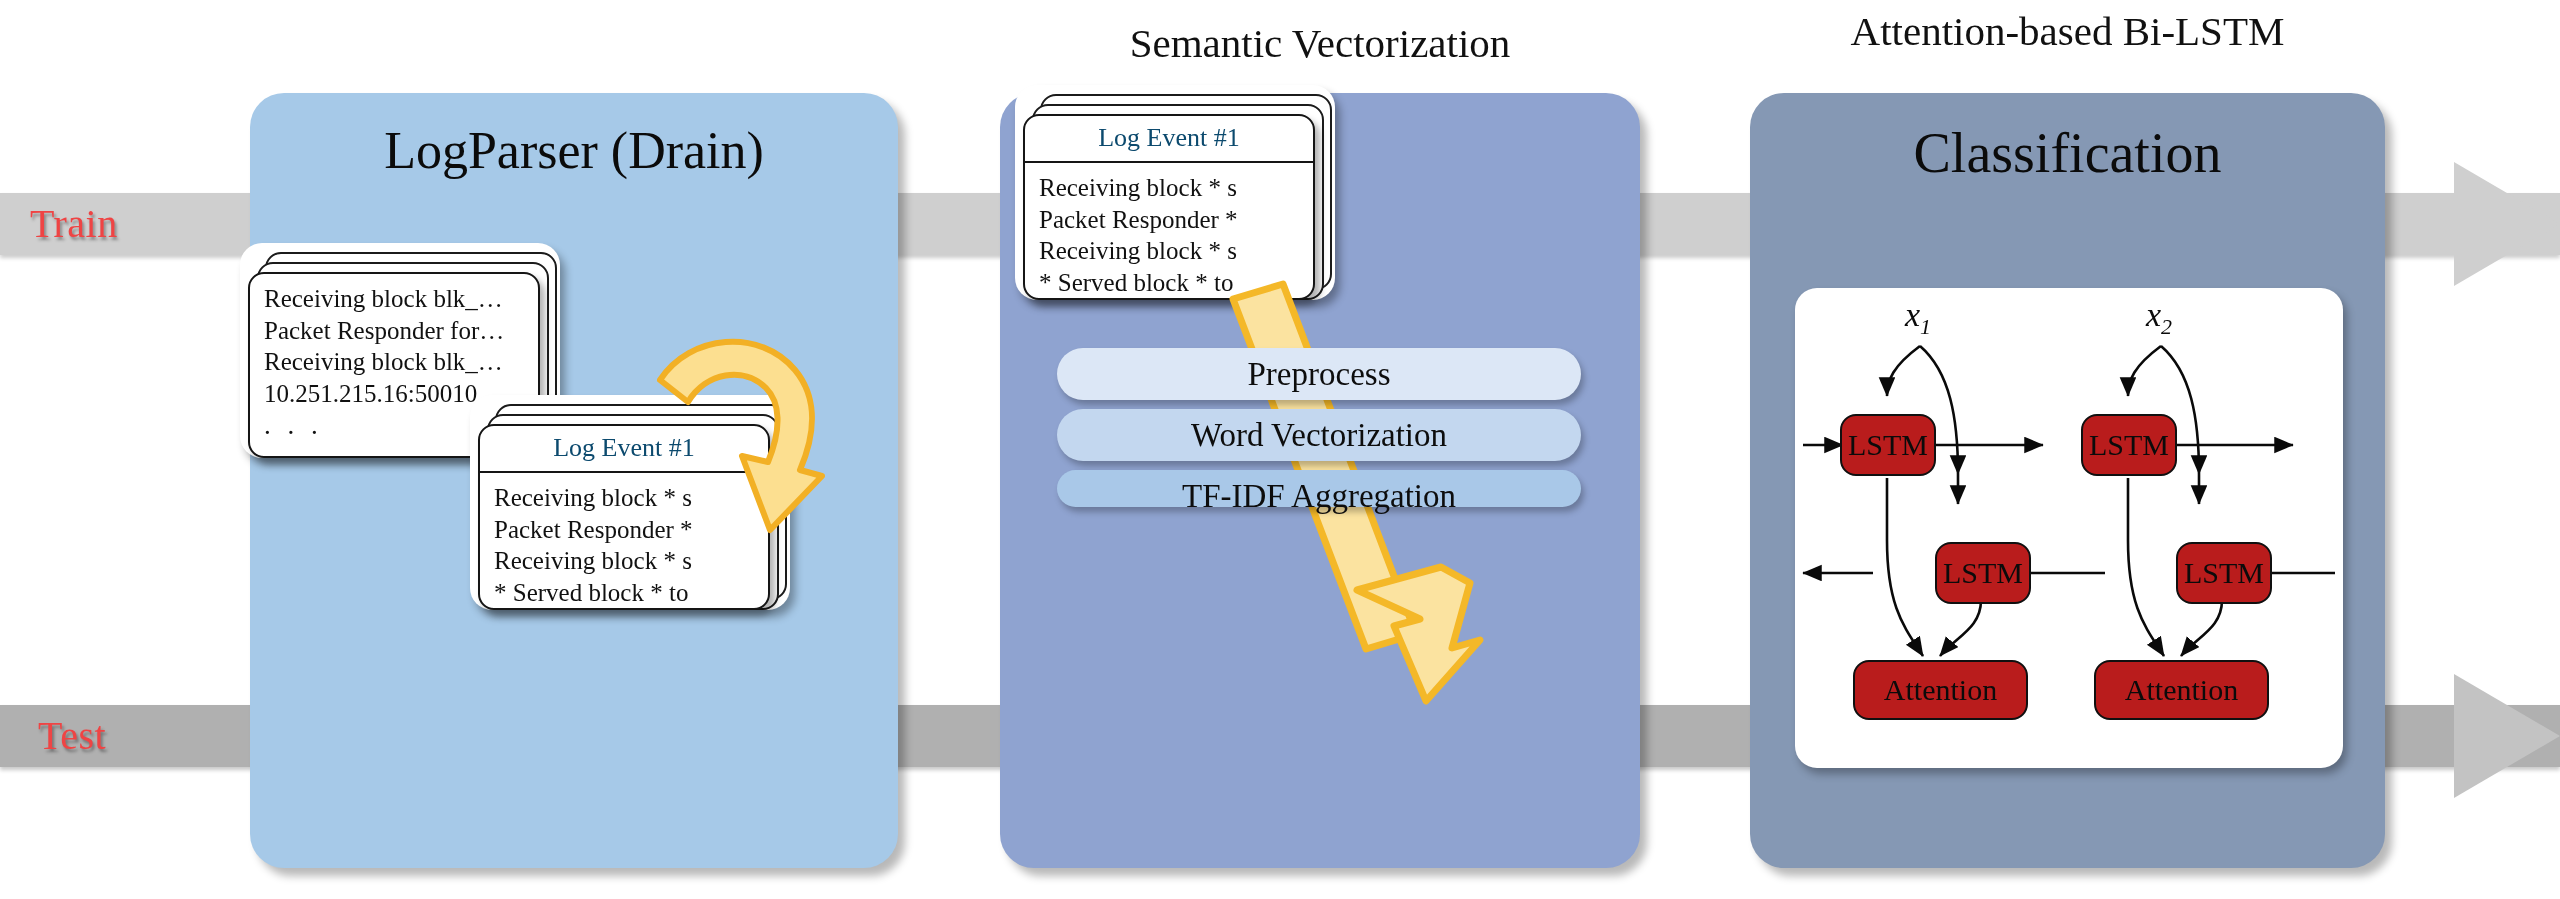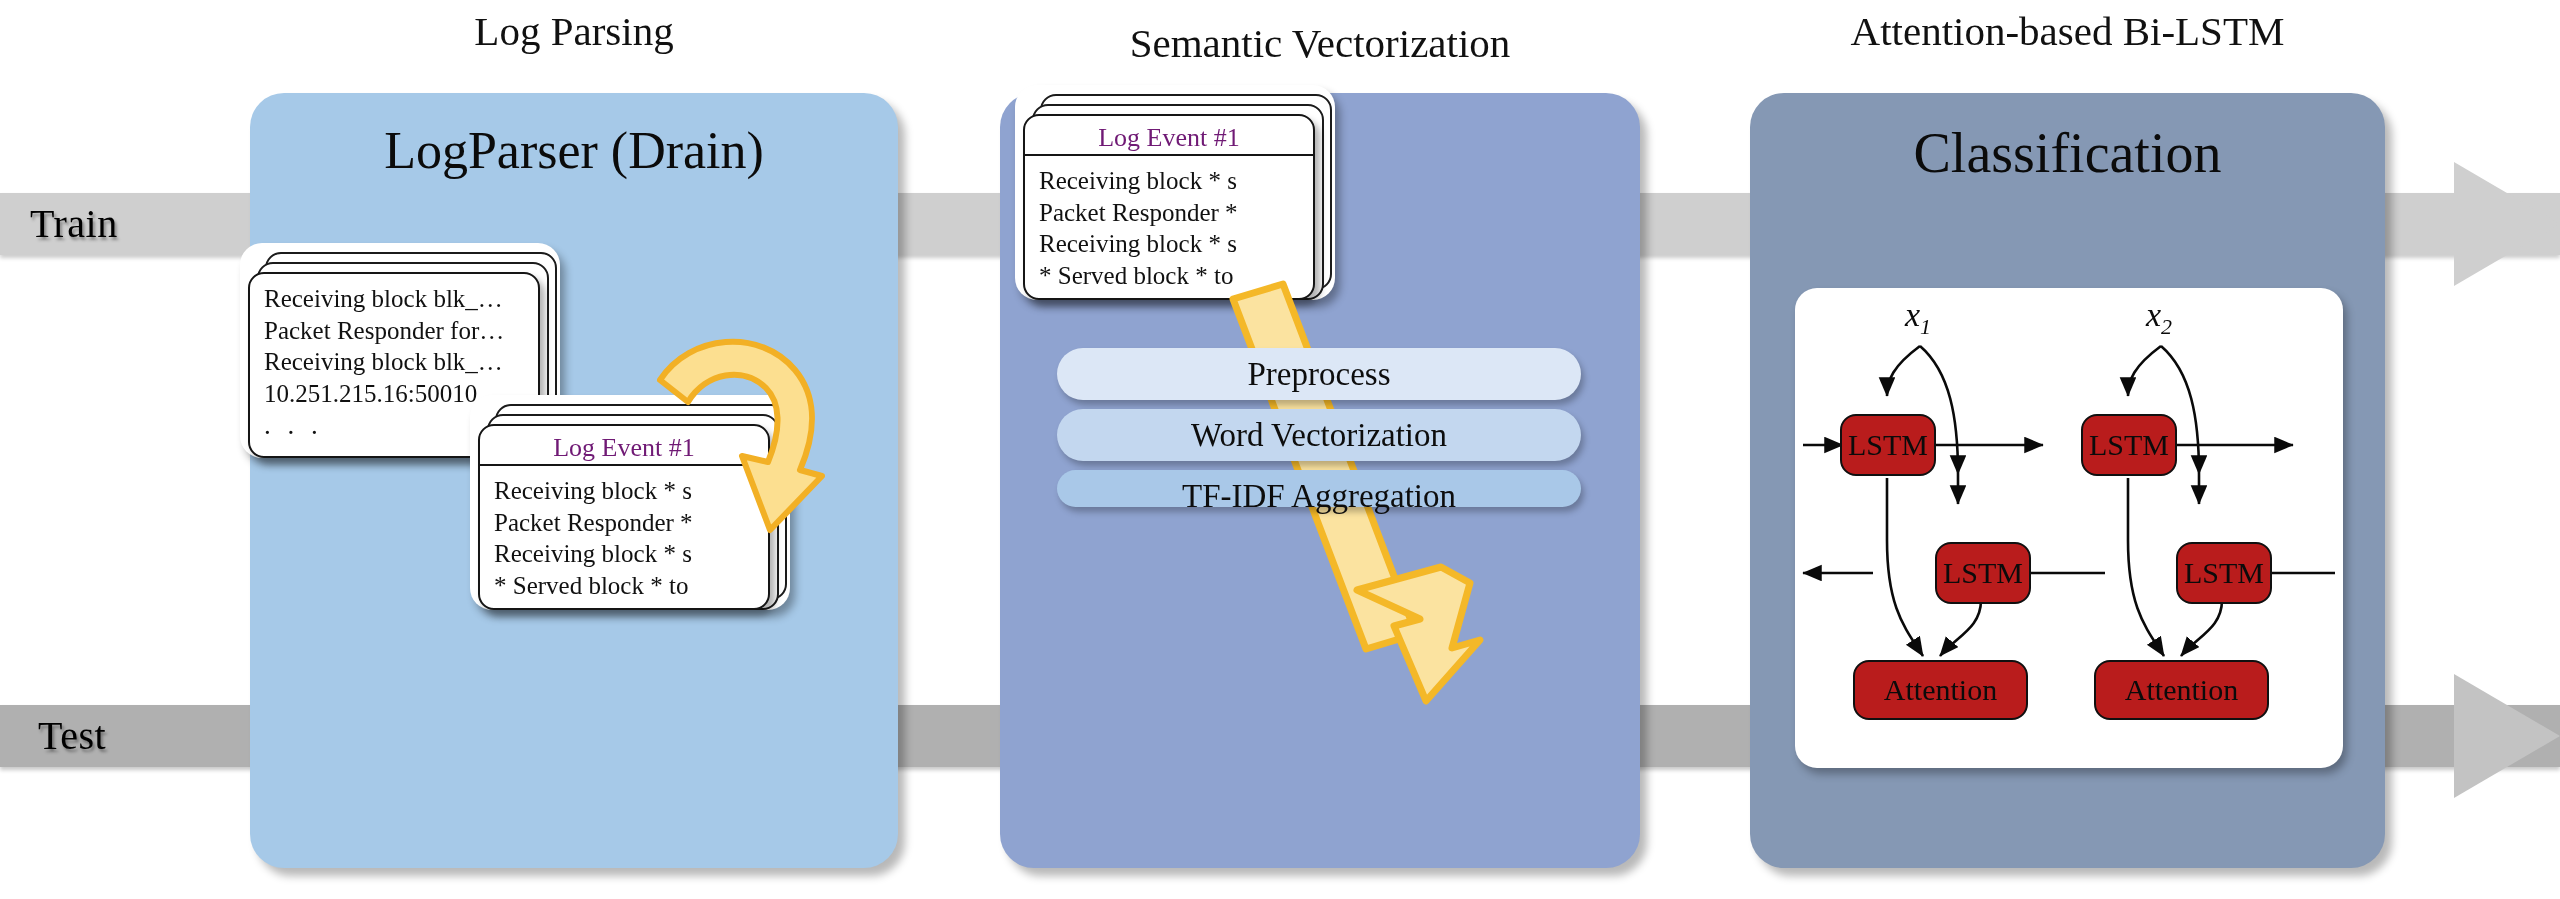--- a/index.html
+++ b/index.html
@@ -7,21 +7,21 @@
        font-family:"Liberation Serif","DejaVu Serif",serif;}
 
   .stage{position:absolute;left:0;top:0;width:2560px;height:899px;}
 
   
   .band{position:absolute;height:62px;}
   .band .bar{position:absolute;left:0;top:0;height:62px;right:0;}
   .band .head{position:absolute;top:-31px;width:0;height:0;
               border-top:62px solid transparent;border-bottom:62px solid transparent;}
   .band .label{position:absolute;top:0;height:62px;line-height:62px;
-               color:#000000;font-size:40px;letter-spacing:.5px;
+               color:#ef4444;font-size:40px;letter-spacing:.5px;
                text-shadow:2px 3px 3px rgba(0,0,0,.35);}
 
   #band-train{top:193px;left:0;width:2560px;}
   #band-train .bar{background:#cfcfcf;box-shadow:0 3px 4px rgba(0,0,0,.20);}
   #band-train .head{left:2454px;border-left:106px solid #cfcfcf;}
   #band-train .label{left:30px;}
 
   #band-test{top:705px;left:0;width:2560px;}
   #band-test .bar{background:#b0b0b0;box-shadow:0 3px 4px rgba(0,0,0,.22);}
   #band-test .head{left:2454px;border-left:106px solid #c3c3c3;}
@@ -41,21 +41,21 @@
   
   .stack{position:absolute;}
   .stack .sheet{position:absolute;background:#fff;border:2.2px solid #1b1b1b;
                 border-radius:16px;box-sizing:border-box;}
   .stack .sheet.back{background:#fff;}
   .stack .front{position:absolute;background:#fff;border:2.4px solid #151515;
                 border-radius:16px;box-sizing:border-box;overflow:hidden;
                 box-shadow:5px 6px 7px rgba(0,0,0,.30);}
   .stack .halo{position:absolute;background:#fff;border-radius:22px;
                box-shadow:5px 7px 8px rgba(0,0,0,.33);}
-  .card-title{text-align:center;font-size:26px;color:#701a75;padding:7px 0 1px;
+  .card-title{text-align:center;font-size:26px;color:#0c4a6e;padding:7px 0 8px;
               border-bottom:2.2px solid #151515;white-space:nowrap;}
   .card-body{padding:9px 14px 4px;}
   .card-body .ln{font-size:25px;color:#111;line-height:1.26;white-space:nowrap;}
   .card-body .ln.dots{letter-spacing:5px;font-size:27px;line-height:1.1;padding-top:2px;}
 
   
   .pill{position:absolute;border-radius:28px;text-align:center;white-space:nowrap;
         color:#0d0d0d;box-shadow:3px 5px 6px rgba(0,0,0,.26);}
 
   
@@ -82,21 +82,20 @@
     <div class="head"></div>
     <div class="label">Train</div>
   </div>
 
   <div class="band" id="band-test">
     <div class="bar"></div>
     <div class="head"></div>
     <div class="label">Test</div>
   </div>
 
-  <div class="panel-title" style="left:250px;top:7px;width:648px;">Log Parsing</div>
 
   <div class="panel" id="panel-parsing">
     <div class="panel-heading" style="top:28px;">LogParser (Drain)</div>
 
     <div class="stack" style="left:-10px;top:150px;width:360px;height:240px;">
       <div class="halo" style="left:0px;top:0px;width:320px;height:215px;"></div>
       <div class="sheet back" style="left:25px;top:9px;width:292px;height:196px;"></div>
       <div class="sheet back" style="left:17px;top:19px;width:292px;height:196px;"></div>
       <div class="front" style="left:8px;top:29px;width:292px;height:186px;">
         <div class="card-body">

